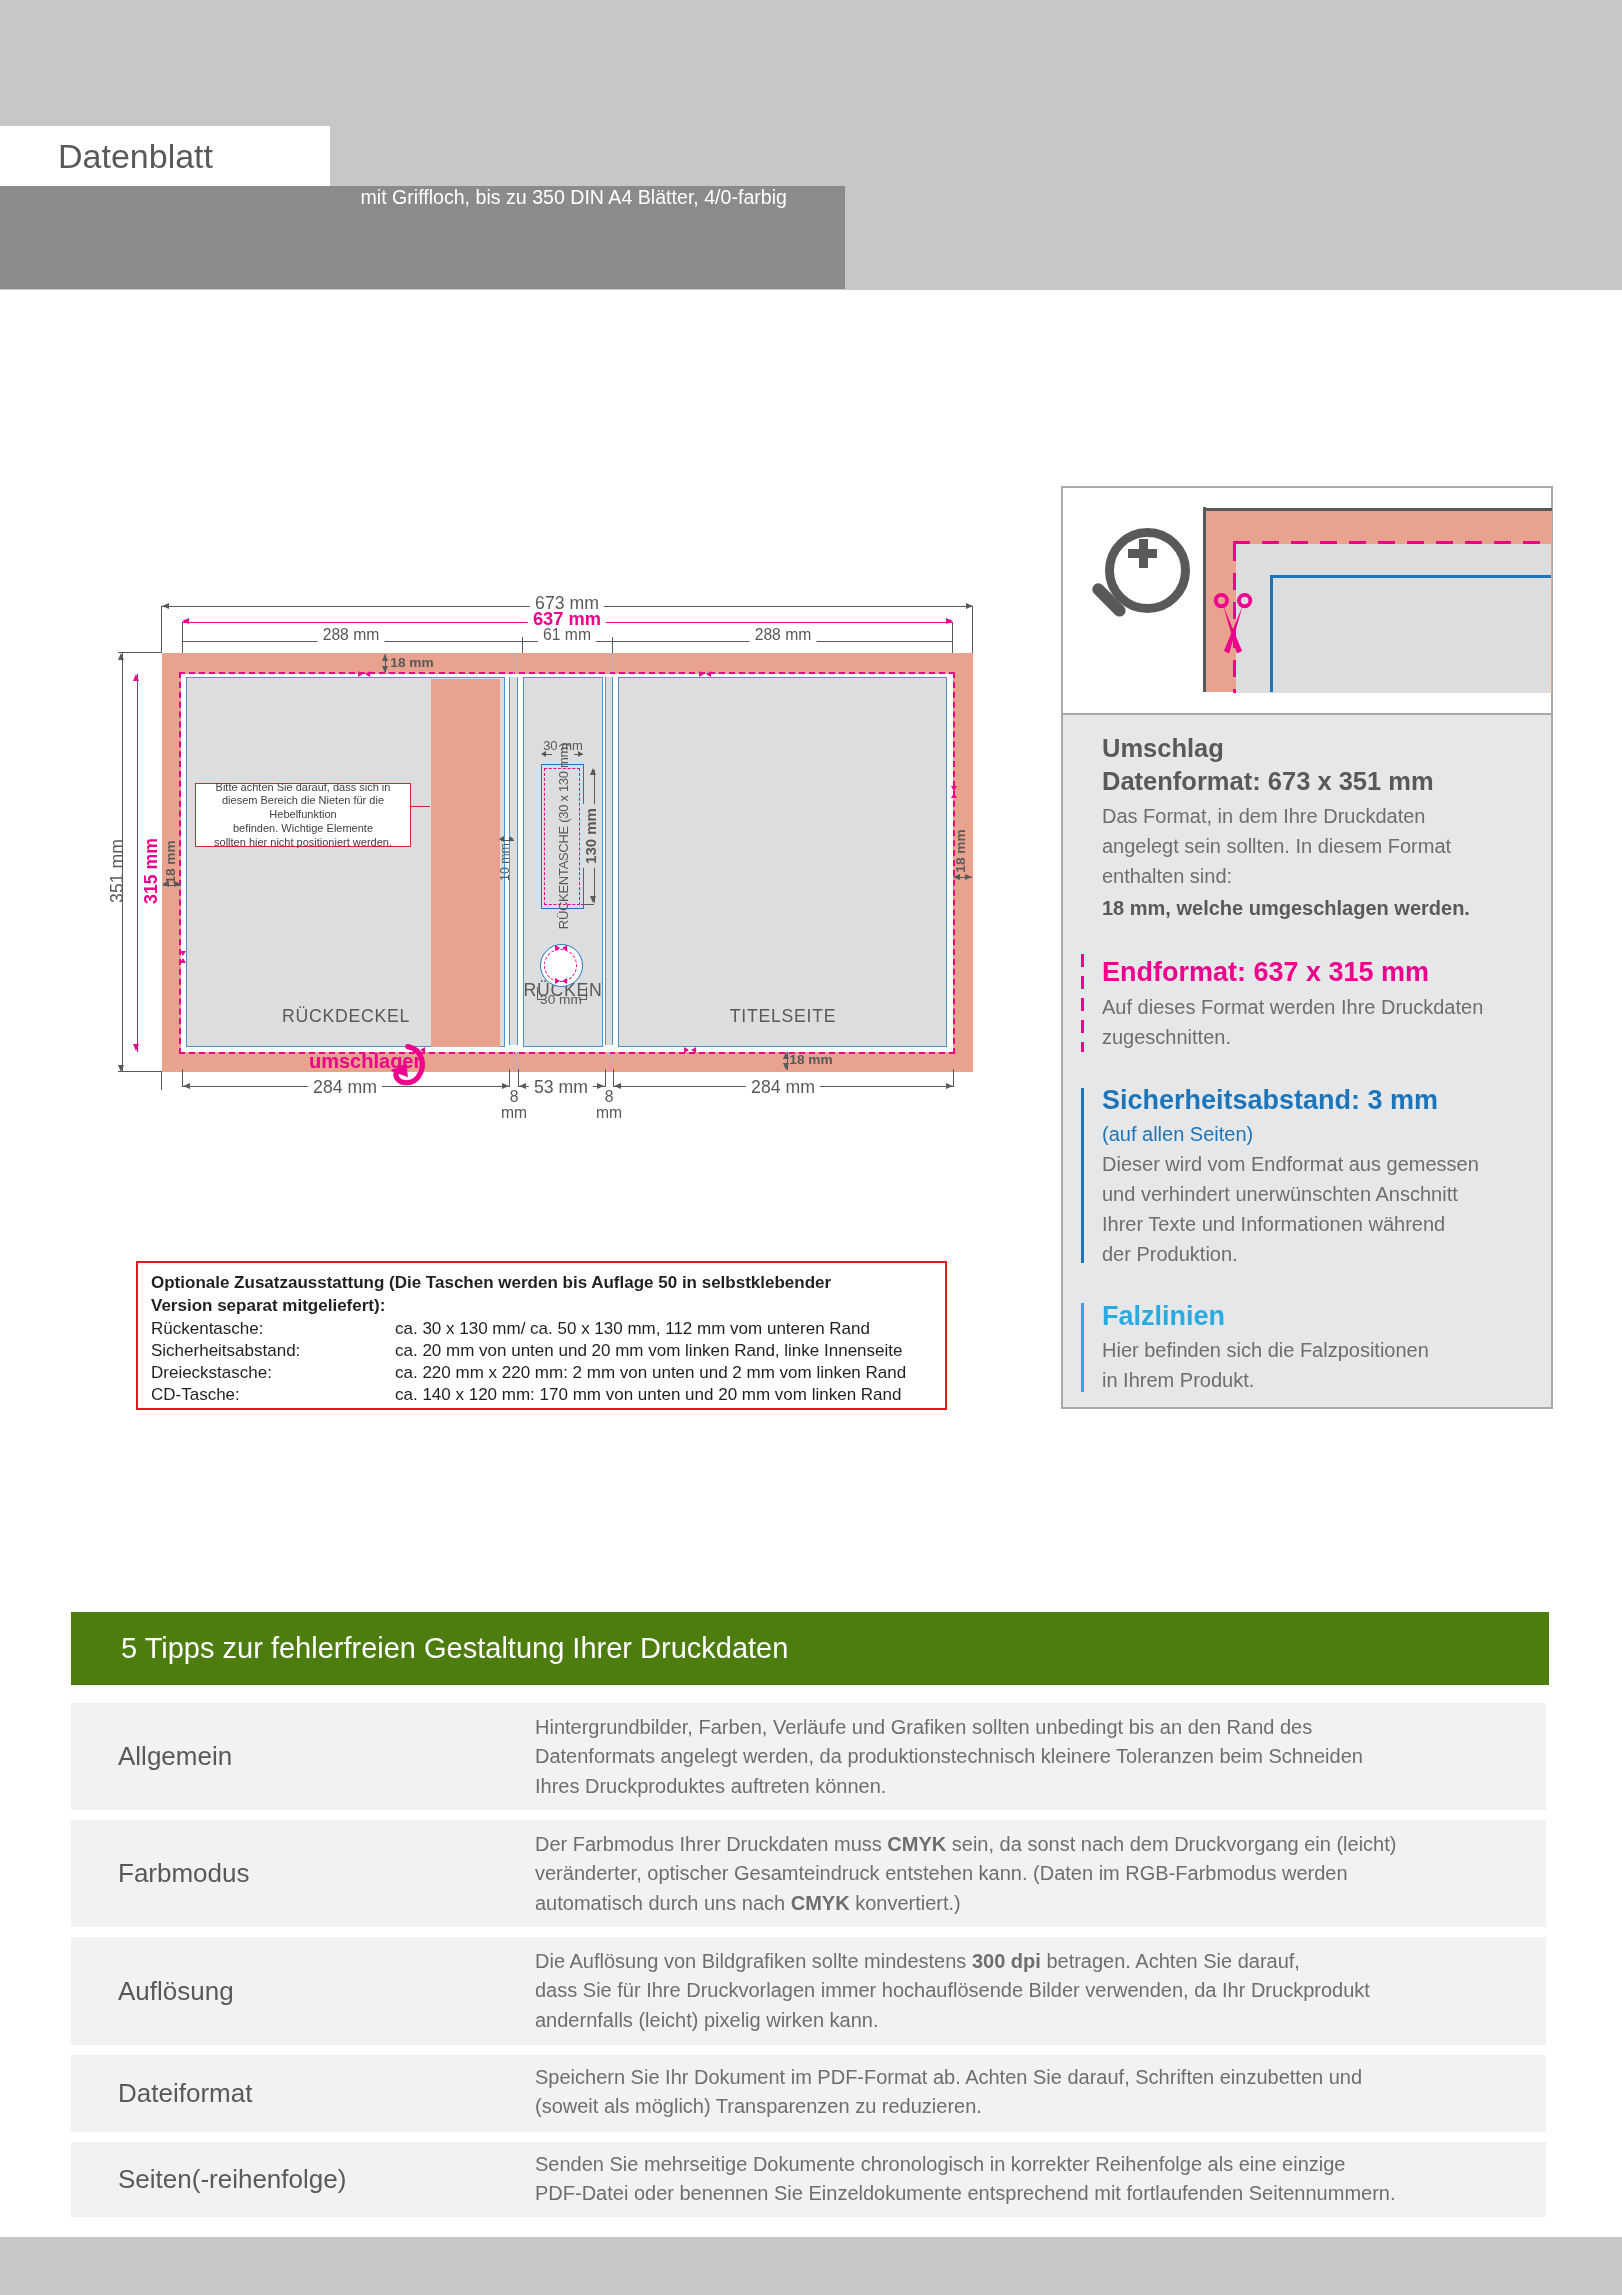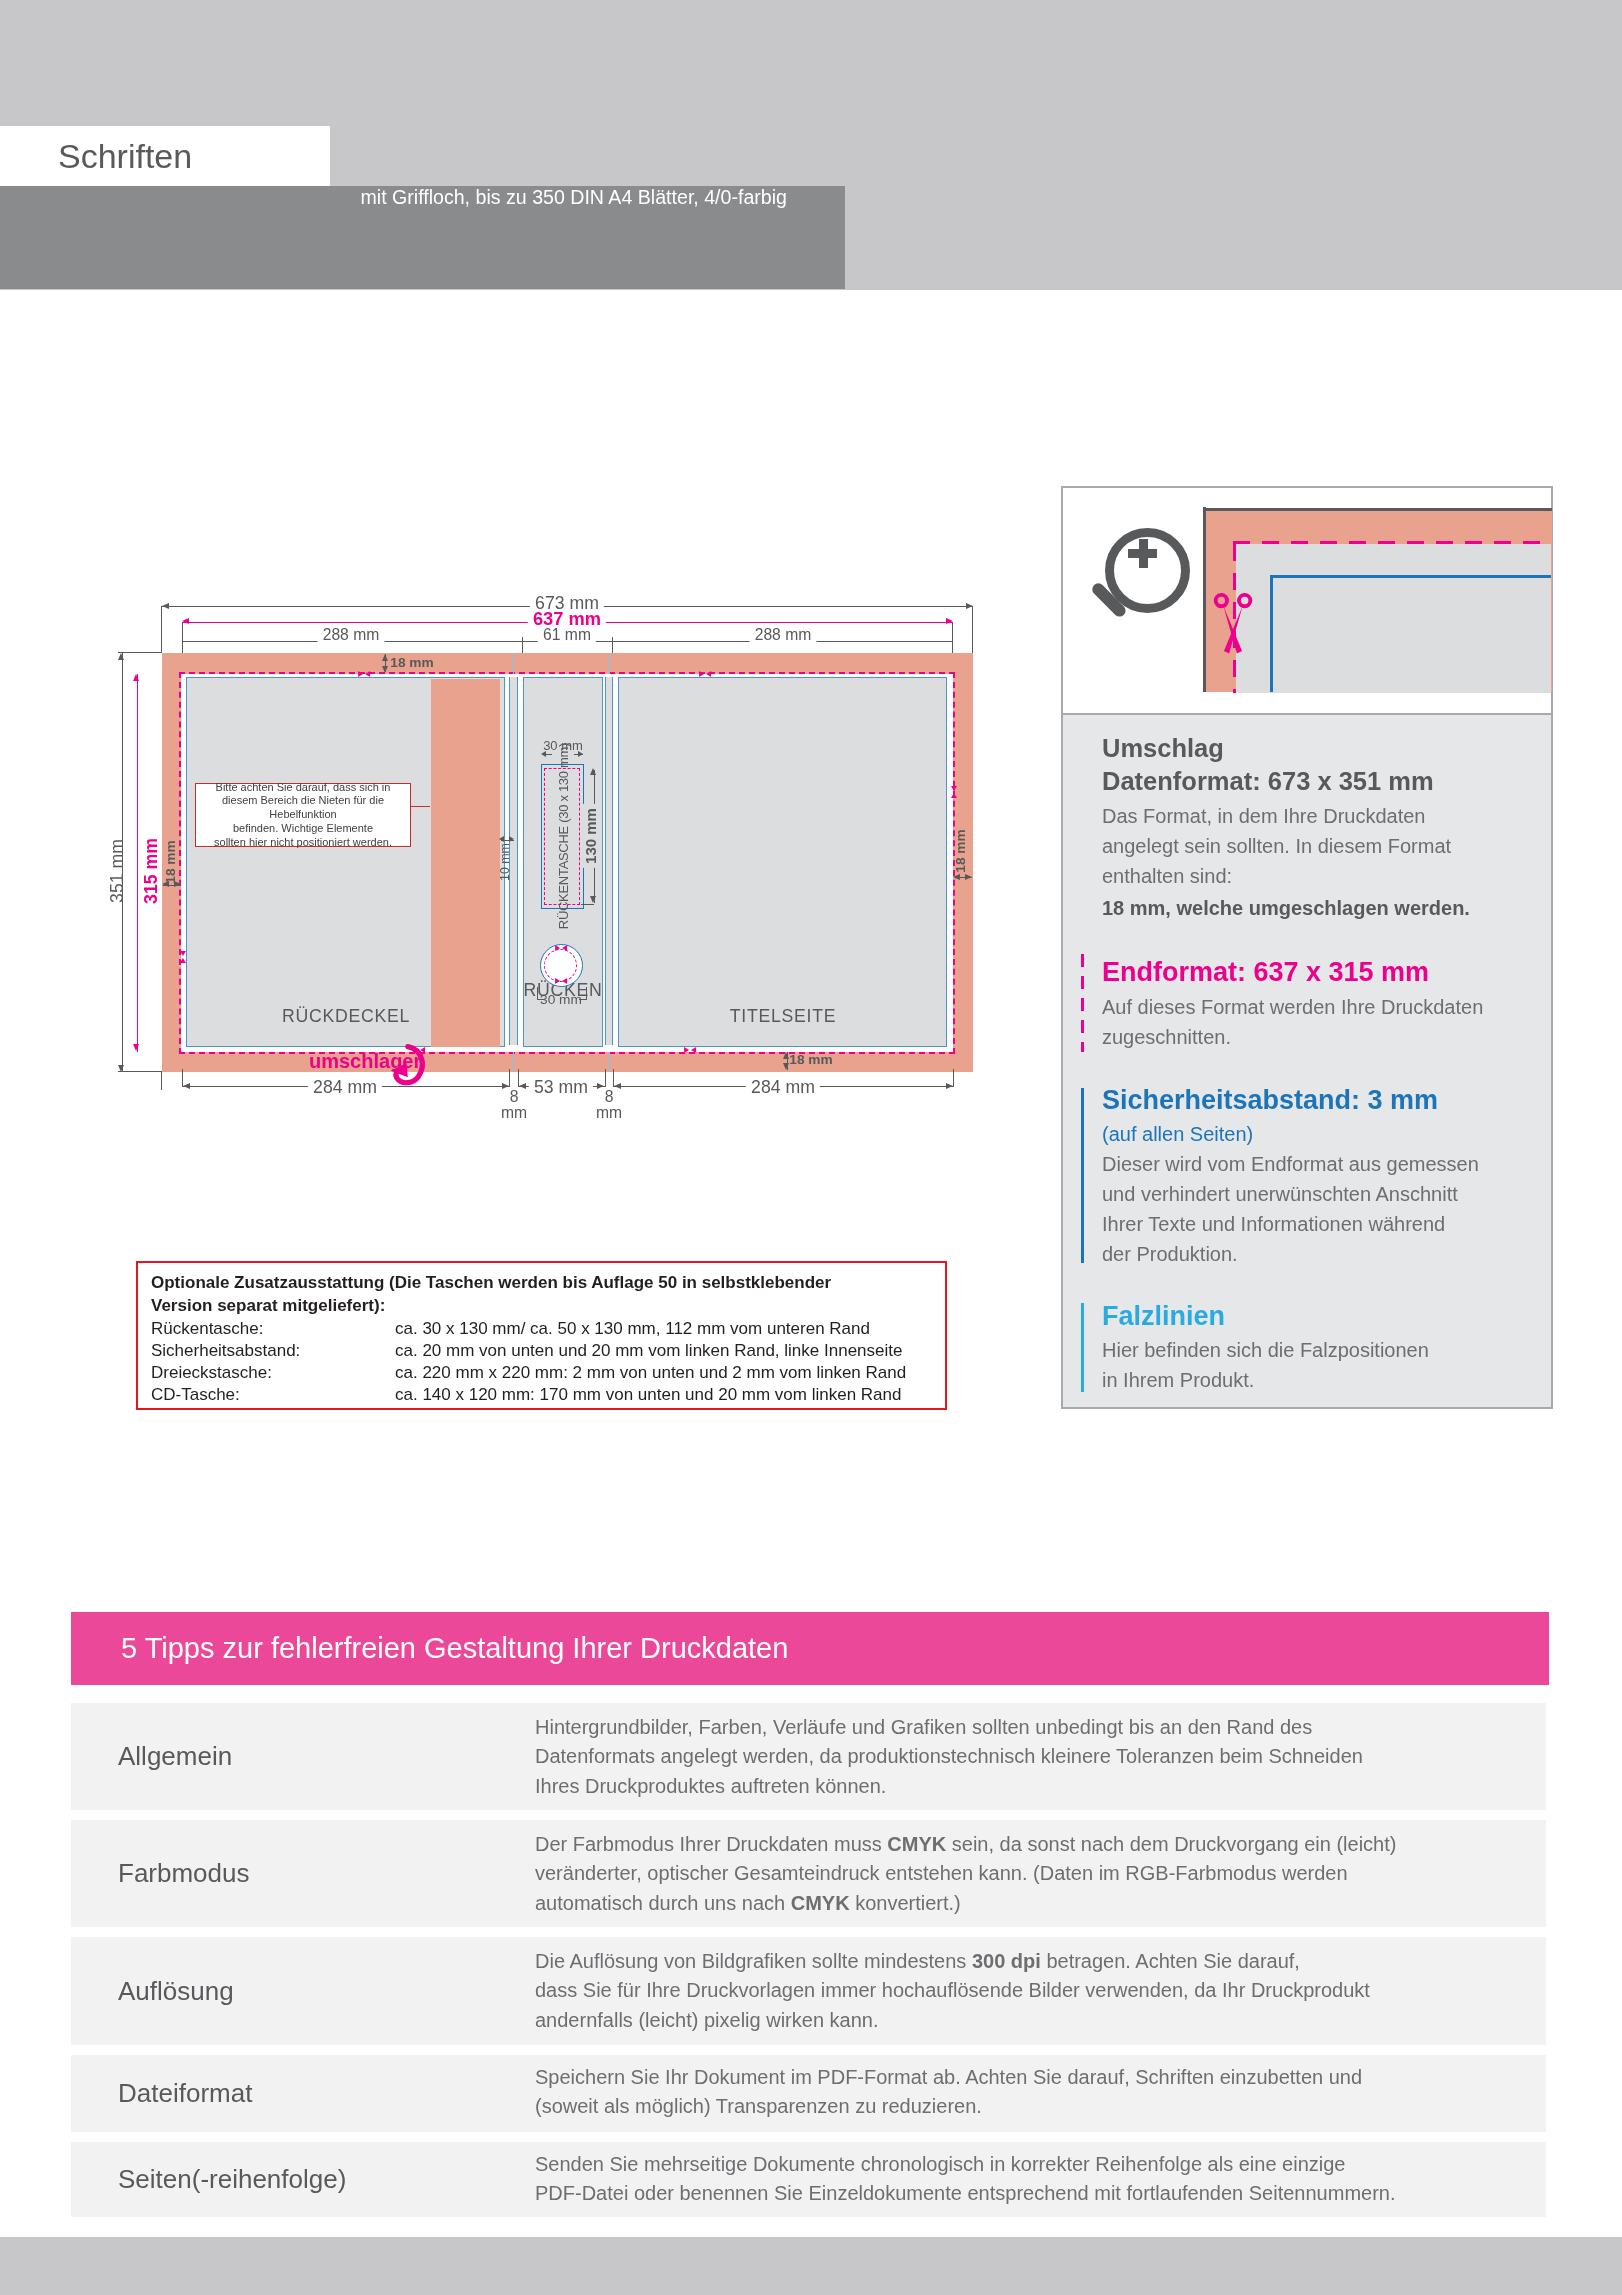--- a/index.html
+++ b/index.html
@@ -48,21 +48,21 @@
   .tip-label{position:absolute;left:118px;font-size:26px;color:#58595B;display:flex;align-items:center}
   .tip-body{position:absolute;left:535px;font-size:20px;color:#6D6E70;line-height:29.4px;white-space:pre-line}
 </style>
 </head>
 <body>
 
 <div class="page">
 
   <div class="abs" style="left:0;top:0;width:1623px;height:290px;background:#C7C7C9"></div>
   <div class="abs" style="left:0;top:126px;width:330px;height:61px;background:#fff;display:flex;align-items:center">
-    <span style="font-size:34px;color:#58595B;padding-left:58px">Schriften</span>
+    <span style="font-size:34px;color:#58595B;padding-left:58px">Datenblatt</span>
   </div>
   <div class="abs" style="left:0;top:186px;width:845px;height:103px;background:#8A8B8D;color:#fff;text-align:right;padding-right:58px;box-sizing:border-box">
     <div style="font-size:19.6px;margin-top:0">mit Griffloch, bis zu 350 DIN A4 Blätter, 4/0-farbig</div>
   </div>
 
   <div class="hl" style="left:162px;top:606px;width:811px"></div>
   <div class="ah l" style="left:162px;top:603px"></div>
   <div class="ah r" style="left:966px;top:603px"></div>
   <div class="lbl" style="left:567px;top:603px;font-size:17.7px">673 mm</div>
 
@@ -271,21 +271,21 @@
     <div style="position:absolute;left:13px;top:56px;font-size:17px;color:#231F20">Rückentasche:</div>
     <div style="position:absolute;left:257px;top:56px;font-size:17px;color:#231F20">ca. 30 x 130 mm/ ca. 50 x 130 mm, 112 mm vom unteren Rand</div>
     <div style="position:absolute;left:13px;top:78px;font-size:17px;color:#231F20">Sicherheitsabstand:</div>
     <div style="position:absolute;left:257px;top:78px;font-size:17px;color:#231F20">ca. 20 mm von unten und 20 mm vom linken Rand, linke Innenseite</div>
     <div style="position:absolute;left:13px;top:100px;font-size:17px;color:#231F20">Dreieckstasche:</div>
     <div style="position:absolute;left:257px;top:100px;font-size:17px;color:#231F20">ca. 220 mm x 220 mm: 2 mm von unten und 2 mm vom linken Rand</div>
     <div style="position:absolute;left:13px;top:122px;font-size:17px;color:#231F20">CD-Tasche:</div>
     <div style="position:absolute;left:257px;top:122px;font-size:17px;color:#231F20">ca. 140 x 120 mm: 170 mm von unten und 20 mm vom linken Rand</div>
   </div>
 
-  <div class="abs" style="left:71px;top:1612px;width:1478px;height:73px;background:#ec4899;display:flex;align-items:center">
+  <div class="abs" style="left:71px;top:1612px;width:1478px;height:73px;background:#4d7c0f;display:flex;align-items:center">
     <span style="color:#fff;font-size:29px;padding-left:50px">5 Tipps zur fehlerfreien Gestaltung Ihrer Druckdaten</span>
   </div>
 
   <div class="tip-row" style="top:1703px;height:107px"></div>
   <div class="tip-label" style="top:1703px;height:107px">Allgemein</div>
   <div class="tip-body" style="top:1713px"><span>Hintergrundbilder, Farben, Verläufe und Grafiken sollten unbedingt bis an den Rand des
 Datenformats angelegt werden, da produktionstechnisch kleinere Toleranzen beim Schneiden
 Ihres Druckproduktes auftreten können.</span></div>
 
   <div class="tip-row" style="top:1820px;height:107px"></div>

